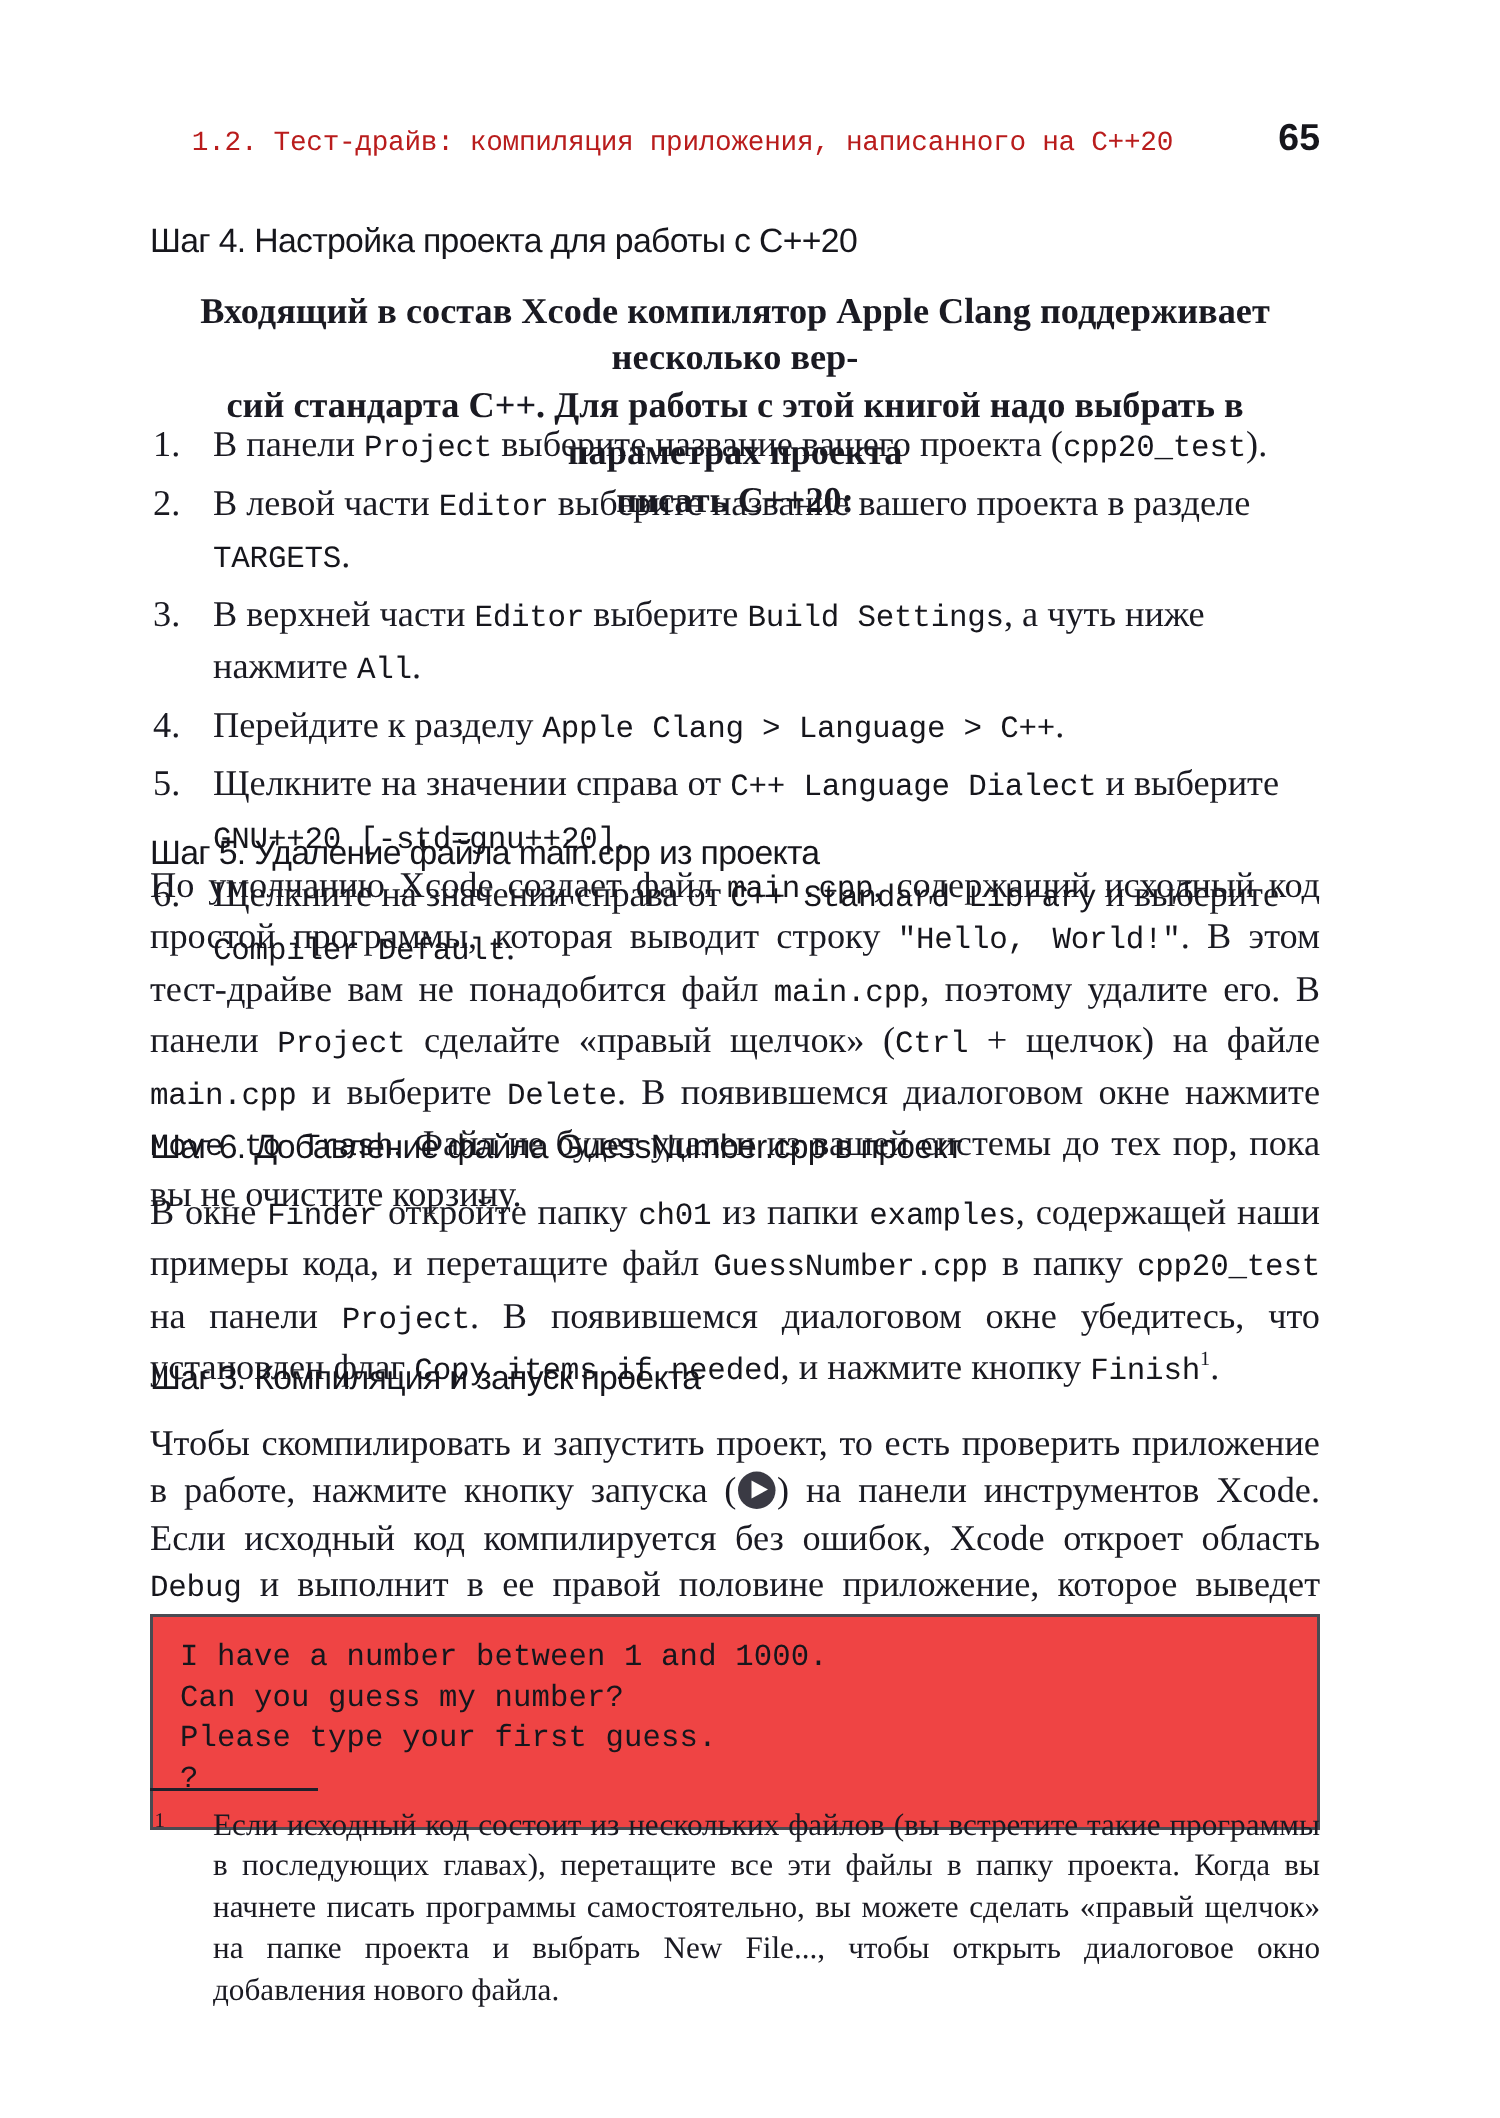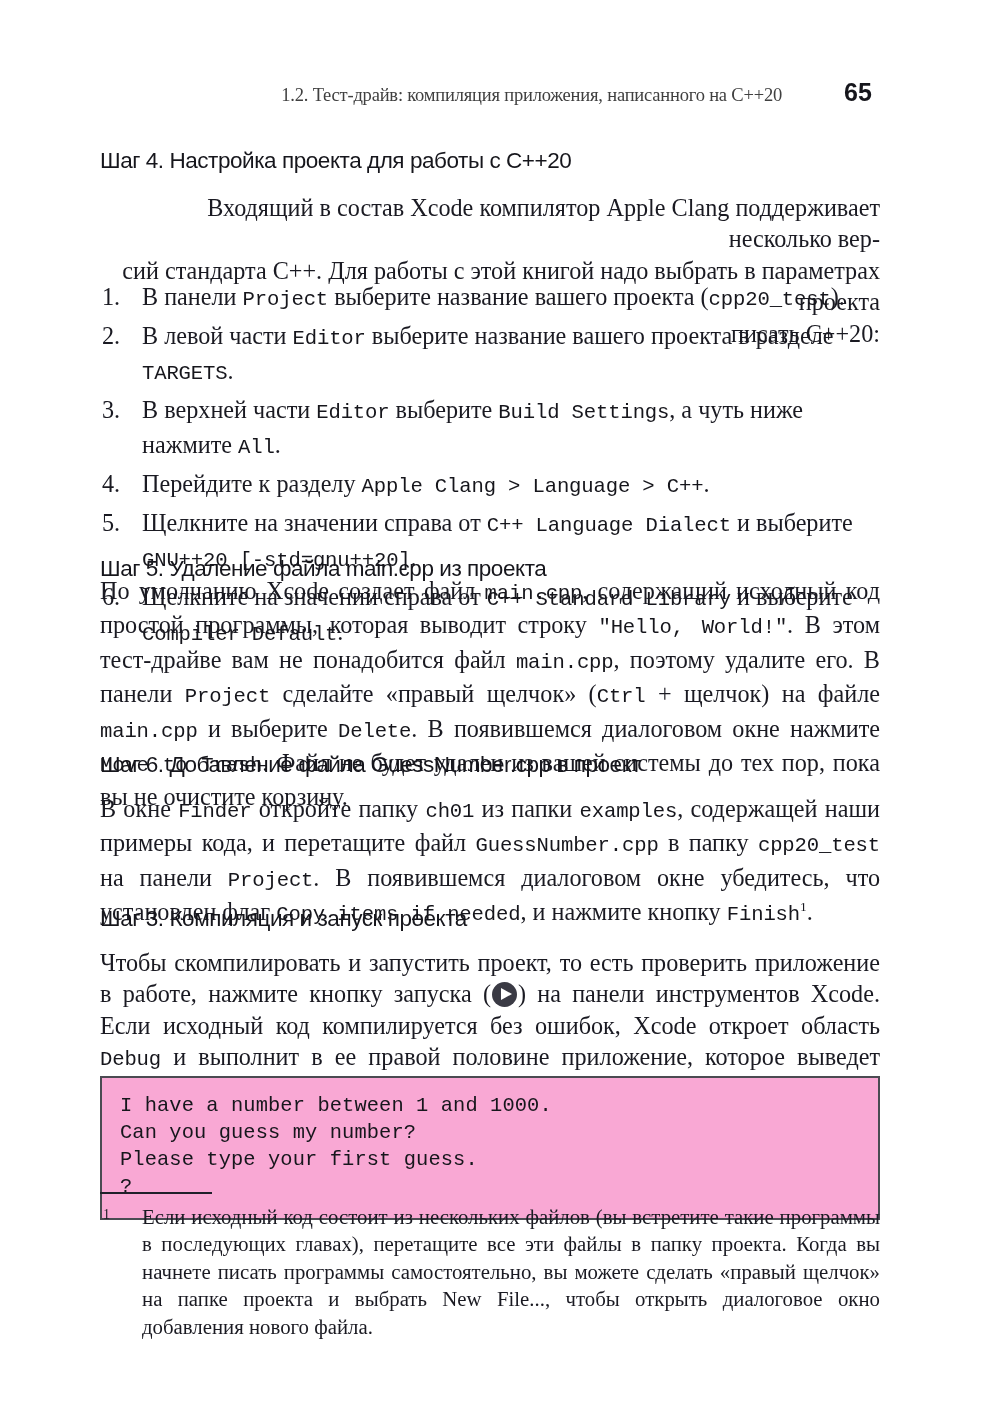--- a/index.html
+++ b/index.html
@@ -35,34 +35,34 @@
   .runhead {
     position: absolute;
     left: 100px;
     top: 78px;
     width: 780px;
     display: flex;
     align-items: baseline;
     justify-content: flex-end;
   }
   .runhead-title {
-    font-family: Liberation Serif, serif;
+    font-family: Liberation Mono, monospace;
     font-size: 18.5px;
     letter-spacing: -0.2px;
-    color: #404040;
+    color: #b91c1c;
     white-space: nowrap;
   }
   .runhead-pageno {
     font-family: "Liberation Sans", "DejaVu Sans", sans-serif;
     font-weight: bold;
     font-size: 25px;
     color: #16161c;
     margin-left: 62px;
     width: 36px;
-    text-align: left;
+    text-align: right;
   }
 
   
   h2.step-head {
     font-family: "Liberation Sans", "DejaVu Sans", sans-serif;
     font-weight: normal;
     font-size: 22.5px;
     letter-spacing: -0.45px;
     color: #16161c;
     margin: 0;
@@ -74,21 +74,21 @@
   p.body {
     font-size: 24.2px;
     line-height: 31.4px;
     margin: 0;
     padding: 0;
     text-align: justify;
     text-justify: inter-word;
     hyphens: manual;
     color: #1a1a22;
   }
-  p.body.last { text-align: right; }
+  p.body.last { text-align: center; font-weight: bold; }
 
   code, .mono {
     font-family: "Liberation Mono", "DejaVu Sans Mono", monospace;
     font-size: 20.6px;
     letter-spacing: -0.15px;
     color: #16161c;
   }
 
   
   ol.steps {
@@ -224,21 +224,21 @@
   </div>
 
   <div class="content" style="top:906px;">
     <h2 class="step-head">Шаг 3. Компиляция и запуск проекта</h2>
   </div>
   <div class="content" style="top:947px;">
     <p class="body" id="step7-para">Чтобы скомпилировать и запустить проект, то есть проверить приложение в рабо­те, нажмите кнопку запуска (<span class="runglyph"></span>) на панели инструментов Xcode. Если исходный код компилируется без ошибок, Xcode откроет область <code class="mono">Debug</code> и выполнит в ее правой половине приложение, которое выведет строку <code class="mono">"Please type your first guess."</code> и вопросительный знак (<code class="mono">?</code>) в качестве запроса данных:</p>
   </div>
 
   <div class="content" style="top:1076px;">
-    <div class="codeblock" style="background: #f9a8d4; border-color: rgb(75, 75, 82);">
+    <div class="codeblock" style="background: #ef4444; border-color: rgb(75, 75, 82);">
       <pre id="code-output">I have a number between 1 and 1000.
 Can you guess my number?
 Please type your first guess.
 ?</pre>
     </div>
   </div>
 
   <div class="content" style="top:1192px;">
     <div class="fn-rule"></div>
     <div class="footnote">

